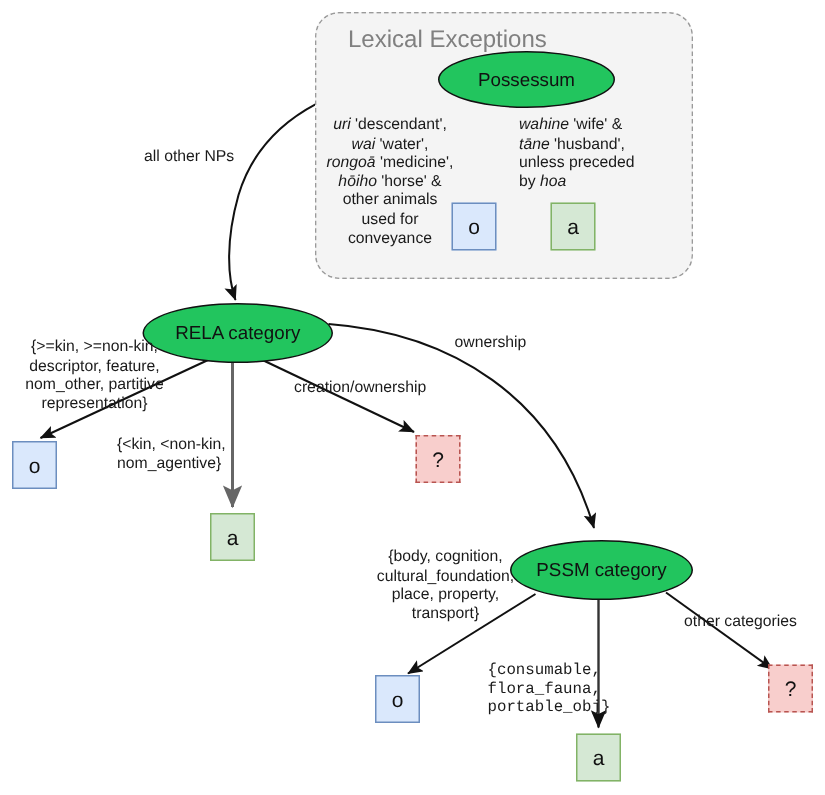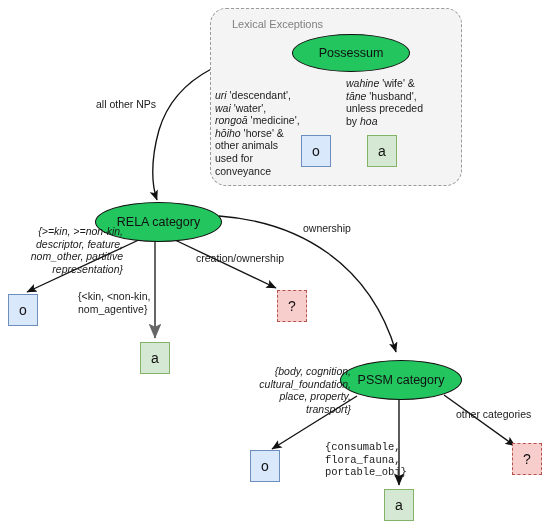--- a/index.html
+++ b/index.html
@@ -14,26 +14,26 @@
   svg.layer{position:absolute;left:0;top:0;width:550px;height:530px;overflow:visible;}
   .node-ellipse{position:absolute;display:flex;align-items:center;justify-content:center;
     border:1.6px solid #111;border-radius:50%;background:#22c55e;font-size:12.5px;color:#111;z-index:3;}
   .leaf{position:absolute;display:flex;align-items:center;justify-content:center;
     font-size:14px;z-index:3;box-sizing:border-box;}
   .leaf.o{background:#dae8fc;border:1.6px solid #6c8ebf;color:#111;}
   .leaf.a{background:#d5e8d4;border:1.6px solid #82b366;color:#111;}
   .leaf.q{background:#f8cecc;border:1.8px dashed #b85450;color:#111;}
   .lbl{position:absolute;font-size:10.5px;line-height:12.6px;color:#1a1a1a;z-index:4;}
   .lbl.c{}
-  .lbl.r{text-align:left;margin-top:12px;}
-  .lbl.l{text-align:right;font-style:italic;}
+  .lbl.r{text-align:center;}
+  .lbl.l{text-align:center;}
   .lbl i{font-style:italic;}
   #group-box{position:absolute;left:210px;top:8px;width:250px;height:176px;
     background:#f4f4f4;border:1.5px dashed #9a9a9a;border-radius:16px;z-index:1;}
-  #group-title{position:absolute;left:232px;top:18px;font-size:11px;color:#808080;z-index:2;}
+  #group-title{position:absolute;left:232px;top:18px;font-size:16px;color:#808080;z-index:2;}
 </style>
 </head>
 <body>
 
 <div id="stage">
 
   <div id="group-box"></div>
   <div id="group-title">Lexical Exceptions</div>
 
   <svg class="layer">

